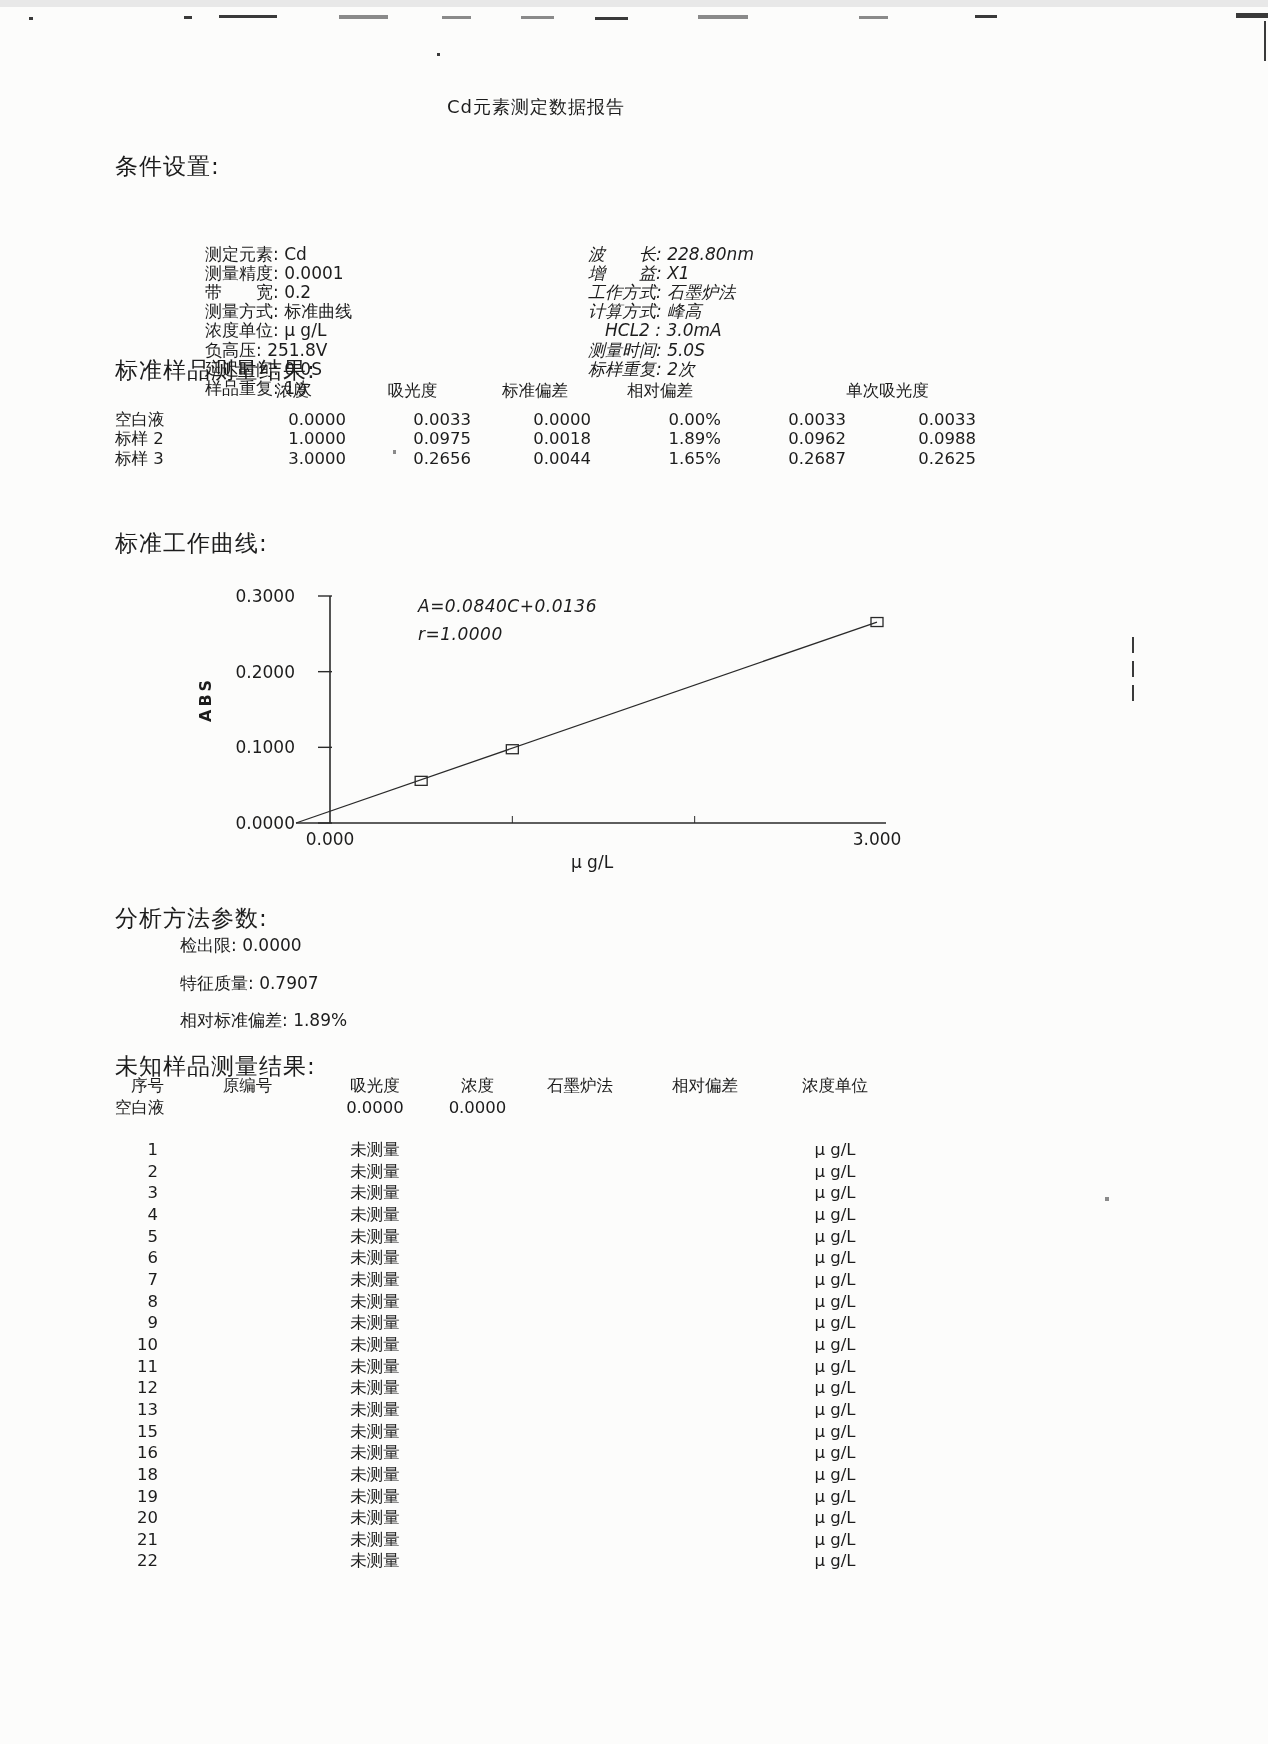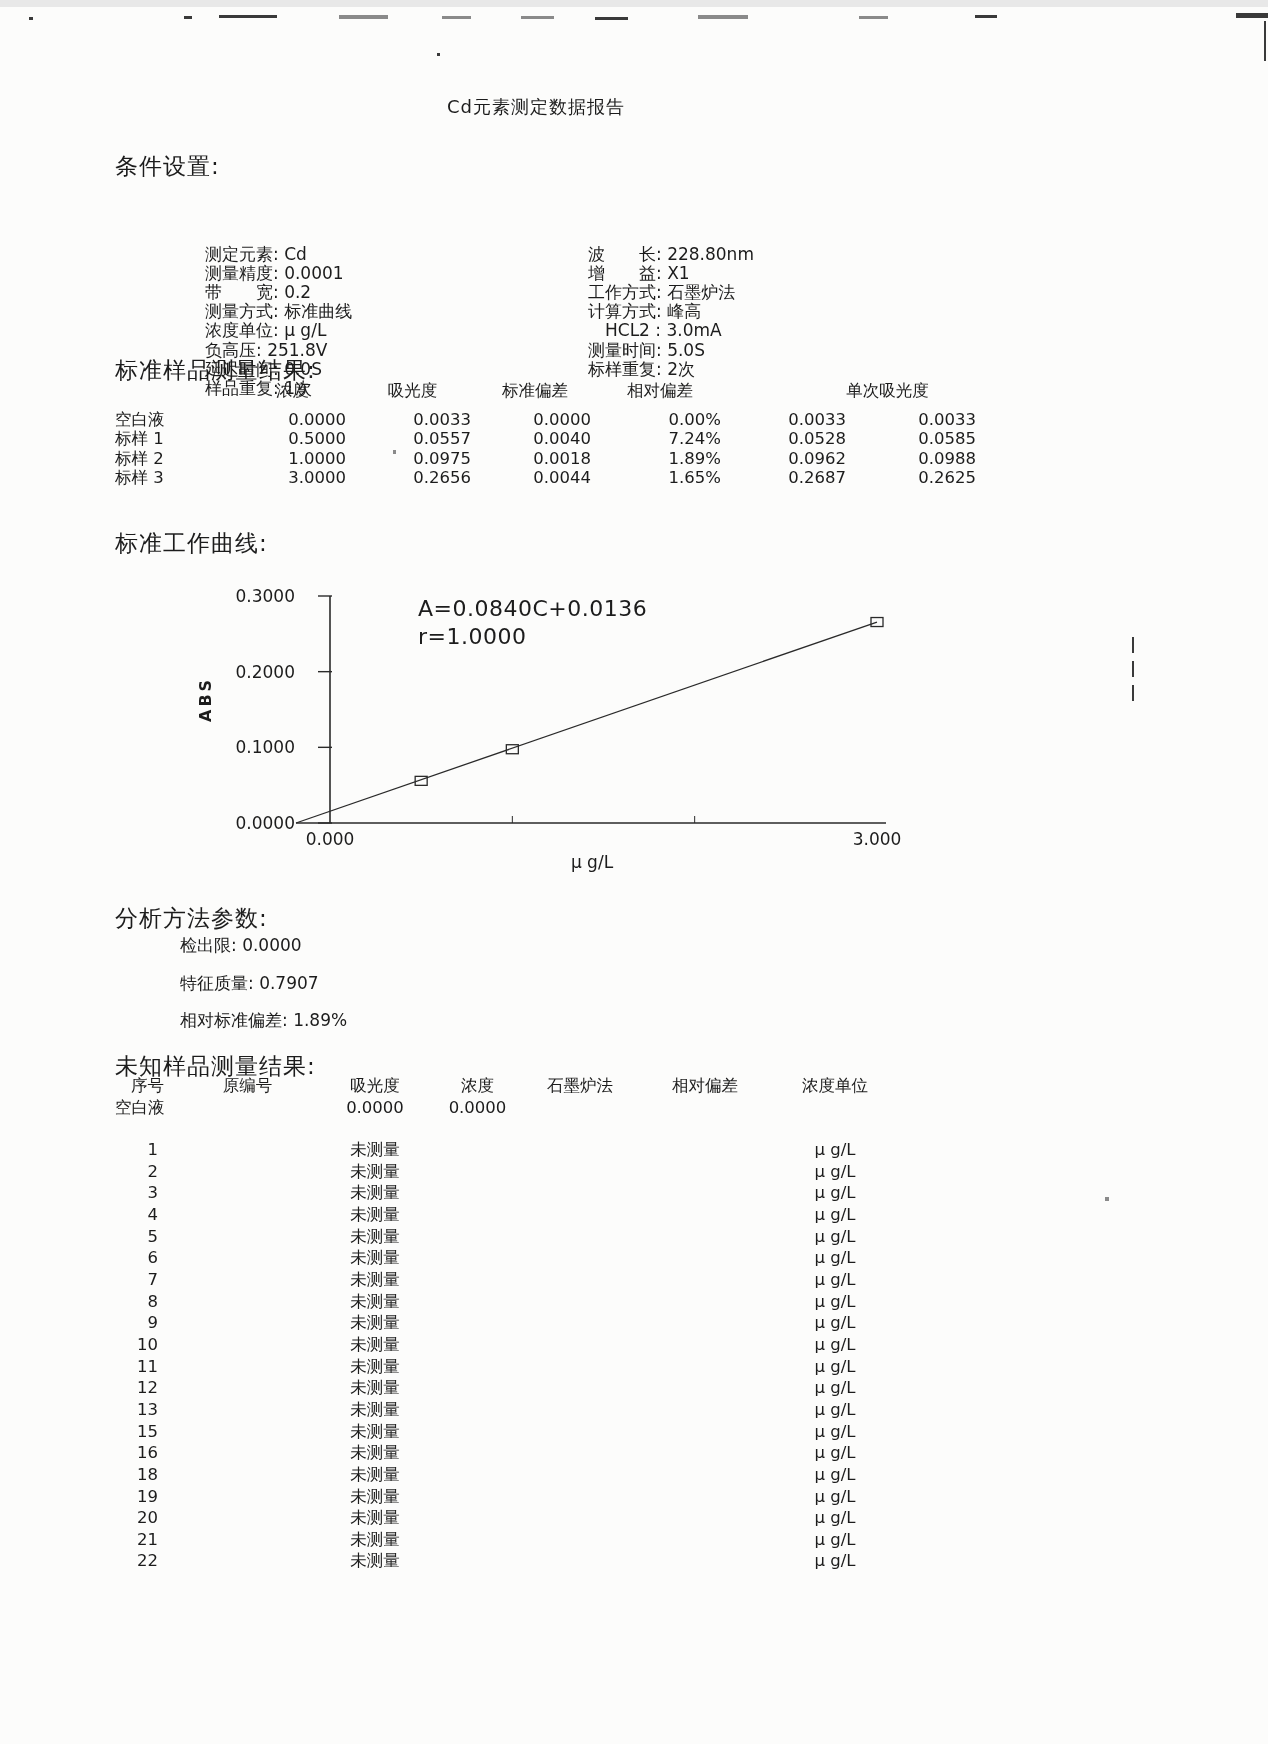--- a/index.html
+++ b/index.html
@@ -21,21 +21,21 @@
   .std-table td.al{text-align:left;}
   .std-table td.ar{text-align:right;padding-right:4px;}
   .std-table th.single{padding-left:70px;}
   .unk-table th{line-height:22px;}
   .unk-table td{line-height:21.65px;height:21.65px;}
   .unk-table tr.blank-row td{line-height:22px;height:22px;}
   .unk-table tr.spacer td{height:20px;line-height:20px;}
   .unk-table .al{text-align:left;}
   .unk-table .ac{text-align:center;}
   .unk-table .ar{text-align:right;padding-right:22px;}
-  .eq-text{font-size:22px;letter-spacing:0.5px;}
+  .eq-text{font-size:17px;letter-spacing:0.5px;font-style:italic;}
   .ylabel{font-size:16px;font-weight:600;letter-spacing:3px;transform:rotate(-90deg);transform-origin:left top;}
   .xlabel{font-size:17px;width:120px;text-align:center;}
   .ana-items .row{line-height:20px;margin-bottom:17.5px;font-size:17px;}
   #curve-svg text{font-family:"DejaVu Sans",sans-serif;font-size:17px;fill:#1c1c1c;}
   .art{position:absolute;background:#3a3a3a;}
   .art.gray{background:#8a8a8a;}
 </style>
 </head>
 <body>
 
@@ -61,21 +61,21 @@
   <div class="art gray" style="left:393px;top:443px;width:3px;height:4px;"></div>
 
   <div class="abs title" style="left:447px;top:88px;">Cd元素测定数据报告</div>
 
   <div class="abs heading" style="left:115px;top:144px;">条件设置:</div>
 
   <div class="abs cond-col" style="left:205px;top:180px;">
     
   <div class="row"><span>测定元素:</span> <span>Cd</span></div><div class="row"><span>测量精度:</span> <span>0.0001</span></div><div class="row"><span>带　　宽:</span> <span>0.2</span></div><div class="row"><span>测量方式:</span> <span>标准曲线</span></div><div class="row"><span>浓度单位:</span> <span>μ g/L</span></div><div class="row"><span>负高压:</span> <span>251.8V</span></div><div class="row"><span>延迟时间:</span> <span>0.0S</span></div><div class="row"><span>样品重复:</span> <span>1次</span></div></div>
 
-  <div class="abs cond-col" style="left:588px;top:180px;">
+  <div class="abs cond-col" style="left:588px;top:180px;font-style:italic;">
     
   <div class="row"><span>波　　长:</span> <span>228.80nm</span></div><div class="row"><span>增　　益:</span> <span>X1</span></div><div class="row"><span>工作方式:</span> <span>石墨炉法</span></div><div class="row"><span>计算方式:</span> <span>峰高</span></div><div class="row"><span>　HCL2 :</span> <span>3.0mA</span></div><div class="row"><span>测量时间:</span> <span>5.0S</span></div><div class="row"><span>标样重复:</span> <span>2次</span></div></div>
 
   <div class="abs heading" style="left:115px;top:348px;">标准样品测量结果:</div>
 
   <table class="abs std-table" style="left:115px;top:374px;width:865px;">
     <colgroup>
       <col style="width:120px">
         <col style="width:115px">
         <col style="width:125px">
@@ -97,29 +97,20 @@
     <tbody>
 
     <tr>
         <td class="al">空白液</td>
         <td class="ar">0.0000</td>
         <td class="ar">0.0033</td>
         <td class="ar">0.0000</td>
         <td class="ar">0.00%</td>
         <td class="ar">0.0033</td>
         <td class="ar">0.0033</td>
-      </tr>
-        <tr>
-        <td class="al">标样 1</td>
-        <td class="ar">0.5000</td>
-        <td class="ar">0.0557</td>
-        <td class="ar">0.0040</td>
-        <td class="ar">7.24%</td>
-        <td class="ar">0.0528</td>
-        <td class="ar">0.0585</td>
       </tr>
         <tr>
         <td class="al">标样 2</td>
         <td class="ar">1.0000</td>
         <td class="ar">0.0975</td>
         <td class="ar">0.0018</td>
         <td class="ar">1.89%</td>
         <td class="ar">0.0962</td>
         <td class="ar">0.0988</td>
       </tr>

